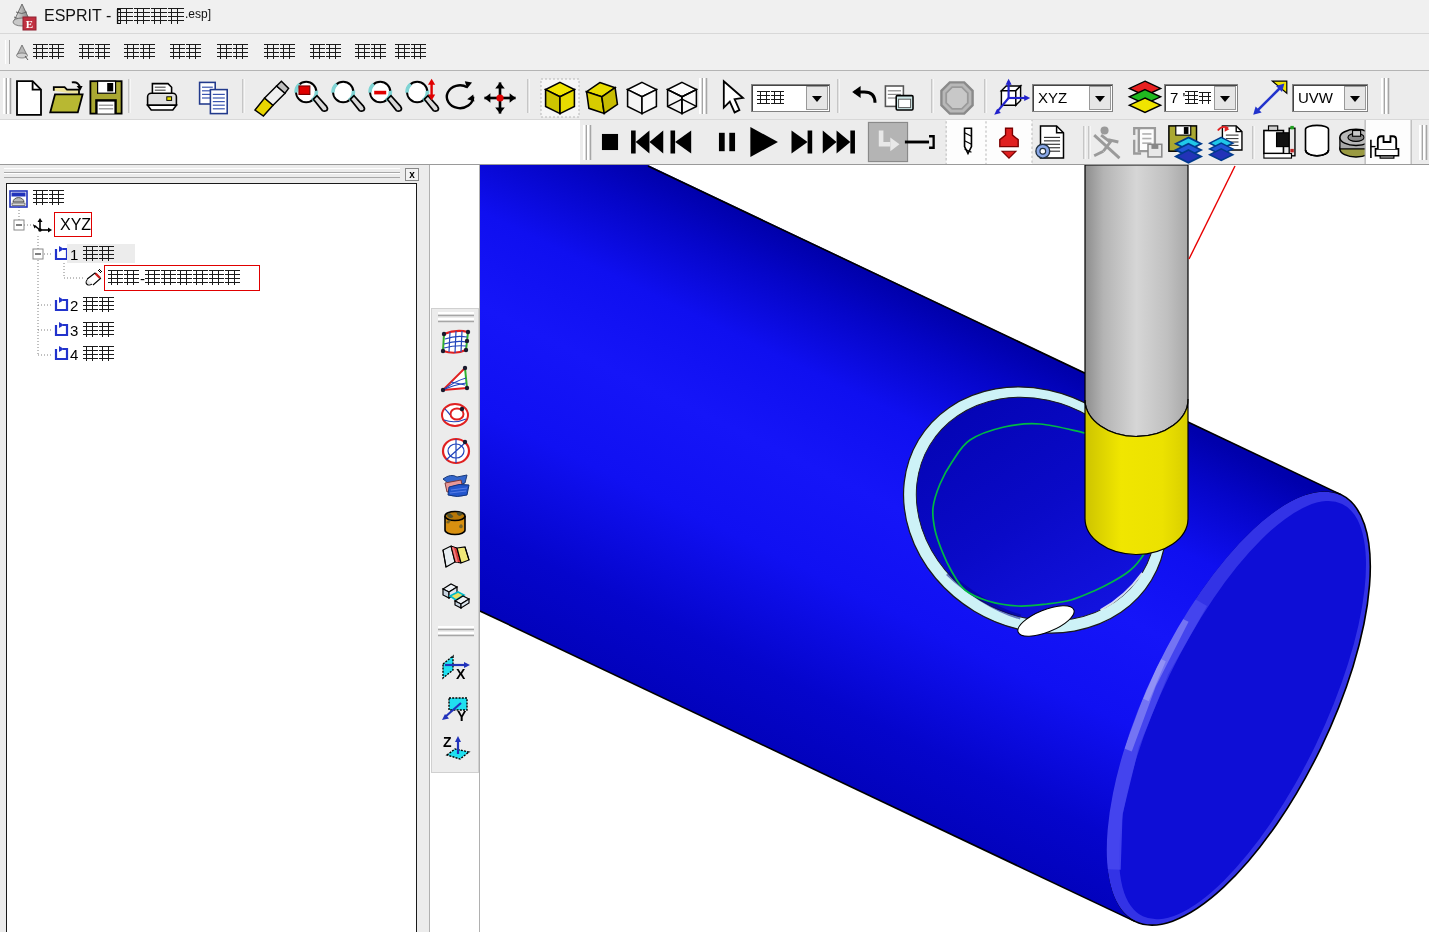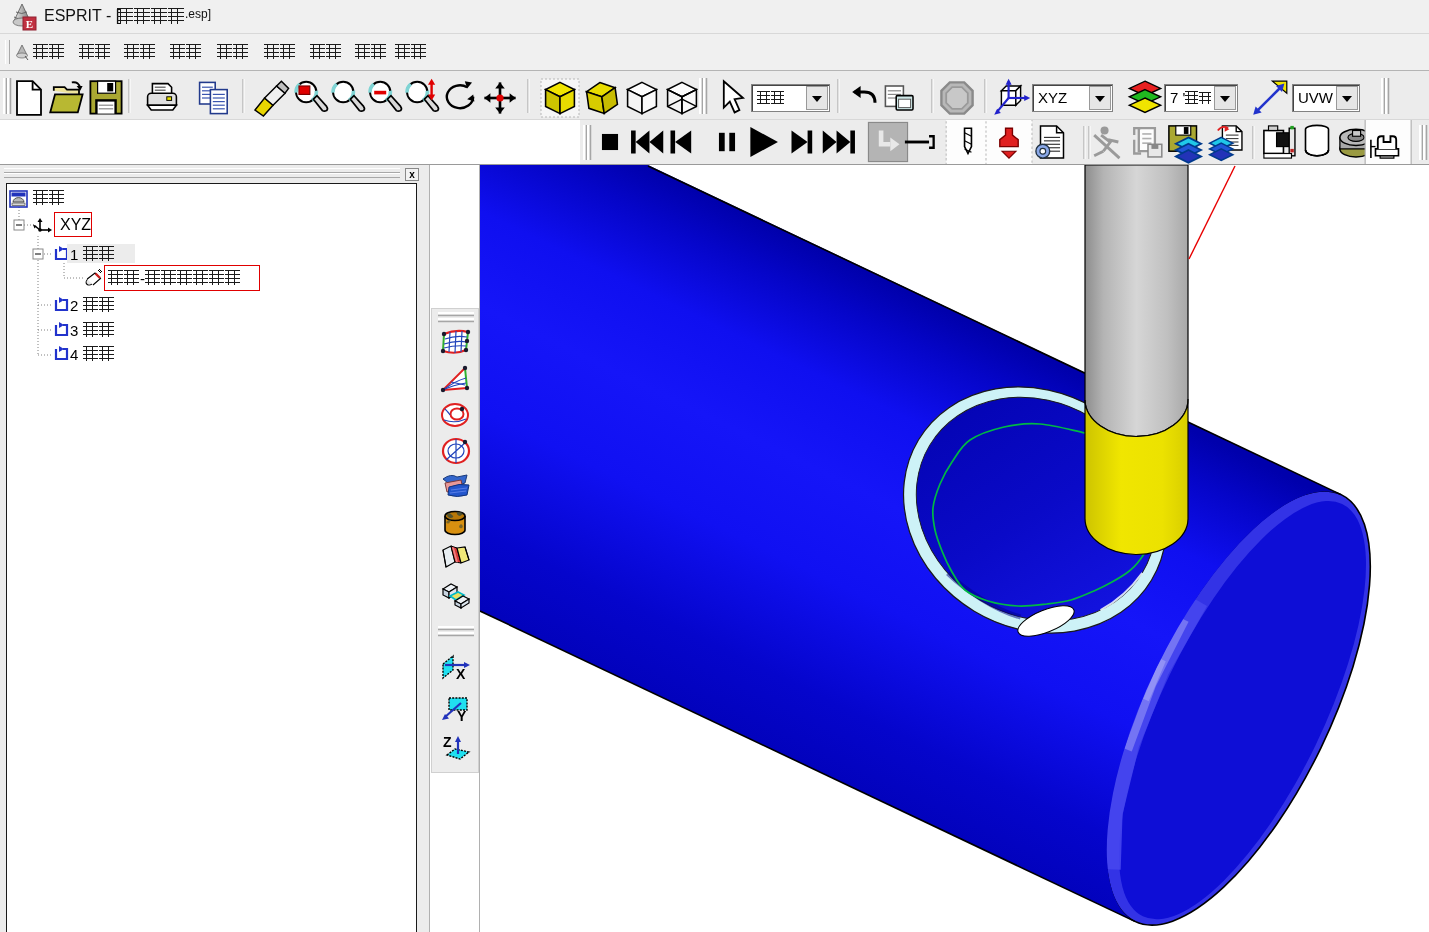--- a/index.html
+++ b/index.html
@@ -273,21 +273,21 @@
       <span class="btn"></span>
     </div>
 <div class="combo" style="left:1032px;top:13px;width:81px;">
       <span class="txt">XYZ</span>
       <span class="btn"></span>
     </div>
 <div class="combo" style="left:1164px;top:13px;width:74px;">
       <span class="txt">7 '<span class="cj"></span><span class="cjs cj"></span></span>
       <span class="btn"></span>
     </div>
-<div class="combo" style="left:1292px;top:13px;width:68px;">
+<div class="combo" style="left:1292px;top:13px;width:76px;">
       <span class="txt">UVW</span>
       <span class="btn"></span>
     </div>
 </div>
 <div class="abs" id="tb2"><svg width="849" height="45" viewBox="0 0 849 45" xmlns="http://www.w3.org/2000/svg">
       <line x1="4" y1="5" x2="4" y2="40" stroke="#fff" stroke-width="2"></line>
       <line x1="6.5" y1="5" x2="6.5" y2="40" stroke="#a6a6a6" stroke-width="1.5"></line>
       <line x1="8" y1="5" x2="8" y2="40" stroke="#fff" stroke-width="2"></line>
       <line x1="10.5" y1="5" x2="10.5" y2="40" stroke="#a6a6a6" stroke-width="1.5"></line>
       <g transform="translate(11.6,3.6) scale(1.15)">

